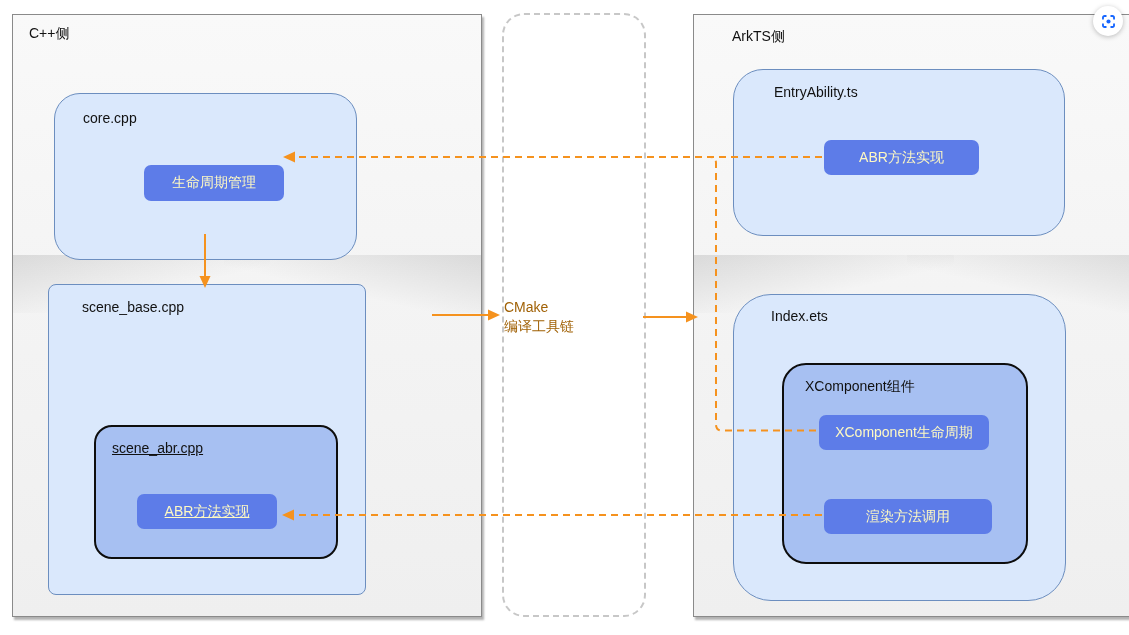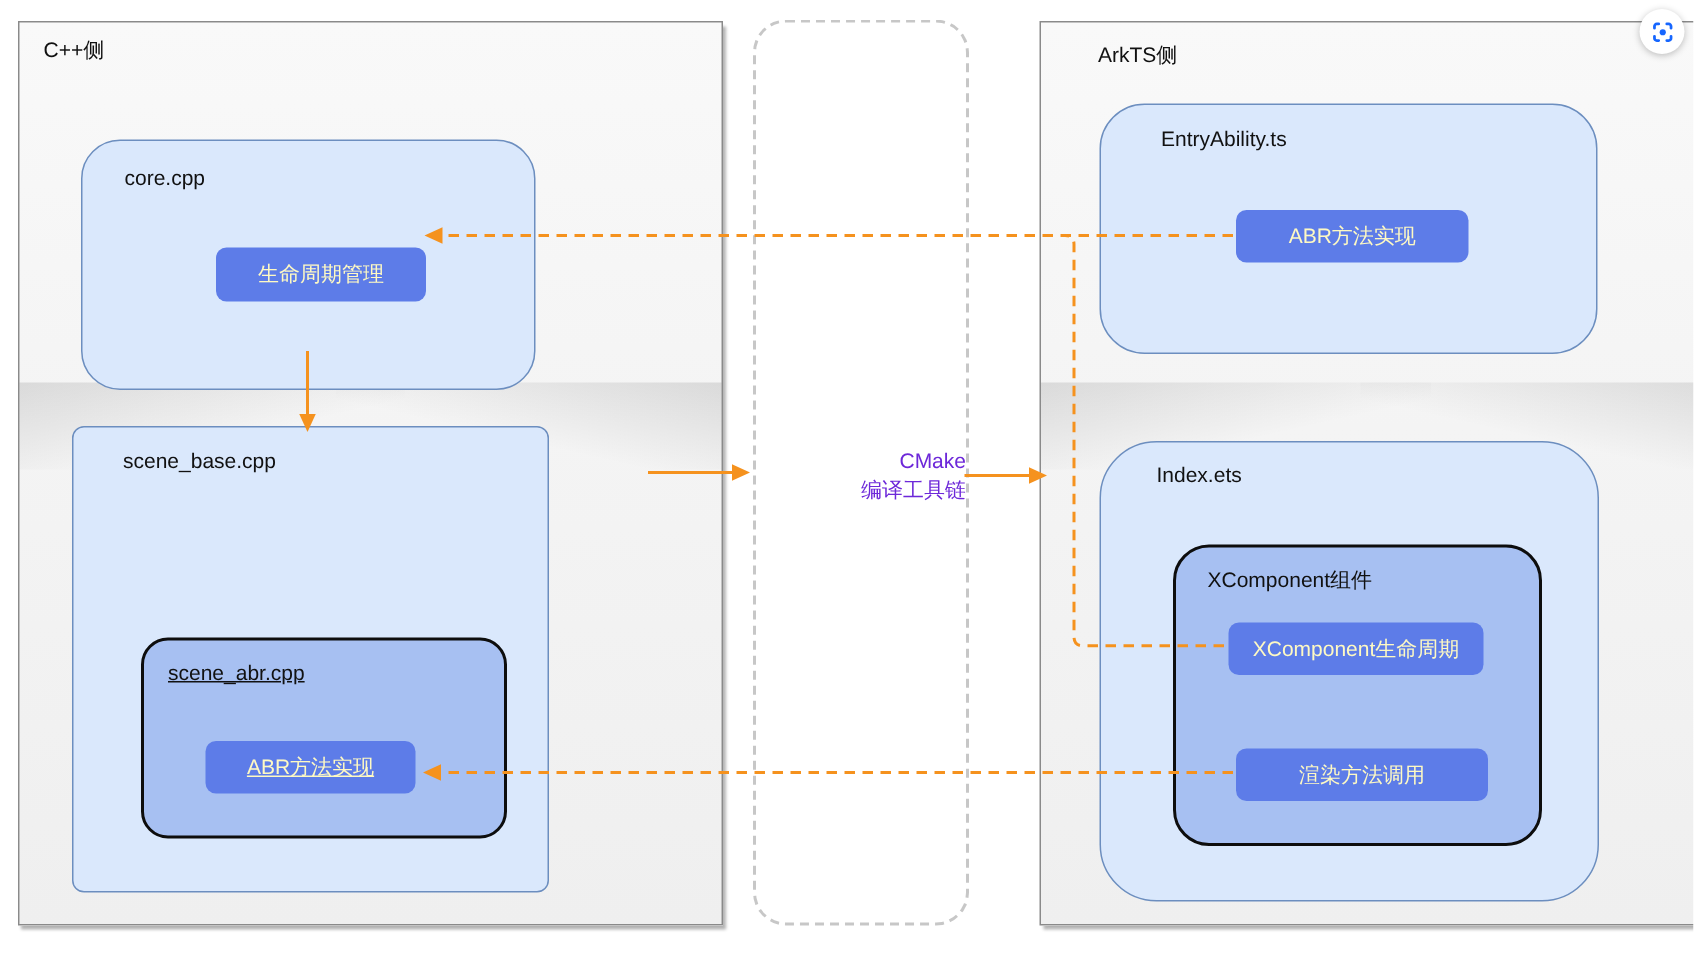--- a/index.html
+++ b/index.html
@@ -33,22 +33,22 @@
     position:absolute;background:#5d7ce8;color:#fef9c3;font-size:14px;
     border-radius:7px;display:flex;align-items:center;justify-content:center;
     white-space:nowrap;
   }
   
   #cmake-box{
     position:absolute;left:502px;top:13px;width:140px;height:600px;
     border:2px dashed #c7c7c7;border-radius:22px;background:transparent;z-index:2;
   }
   .cmake-label{
-    position:absolute;left:0;top:283px;width:100%;text-align:right;
-    font-size:14px;line-height:19px;color:#6d28d9;
+    position:absolute;left:0;top:283px;width:100%;text-align:left;
+    font-size:14px;line-height:19px;color:#a16207;
   }
   
   #arrows{position:absolute;left:0;top:0;width:1129px;height:635px;z-index:10;pointer-events:none;}
   
   #expand-btn{
     position:absolute;left:1093px;top:6px;width:30px;height:30px;border-radius:50%;
     background:#ffffff;box-shadow:0 1px 5px rgba(0,0,0,0.25);
     display:flex;align-items:center;justify-content:center;z-index:20;cursor:pointer;
   }
 </style>

